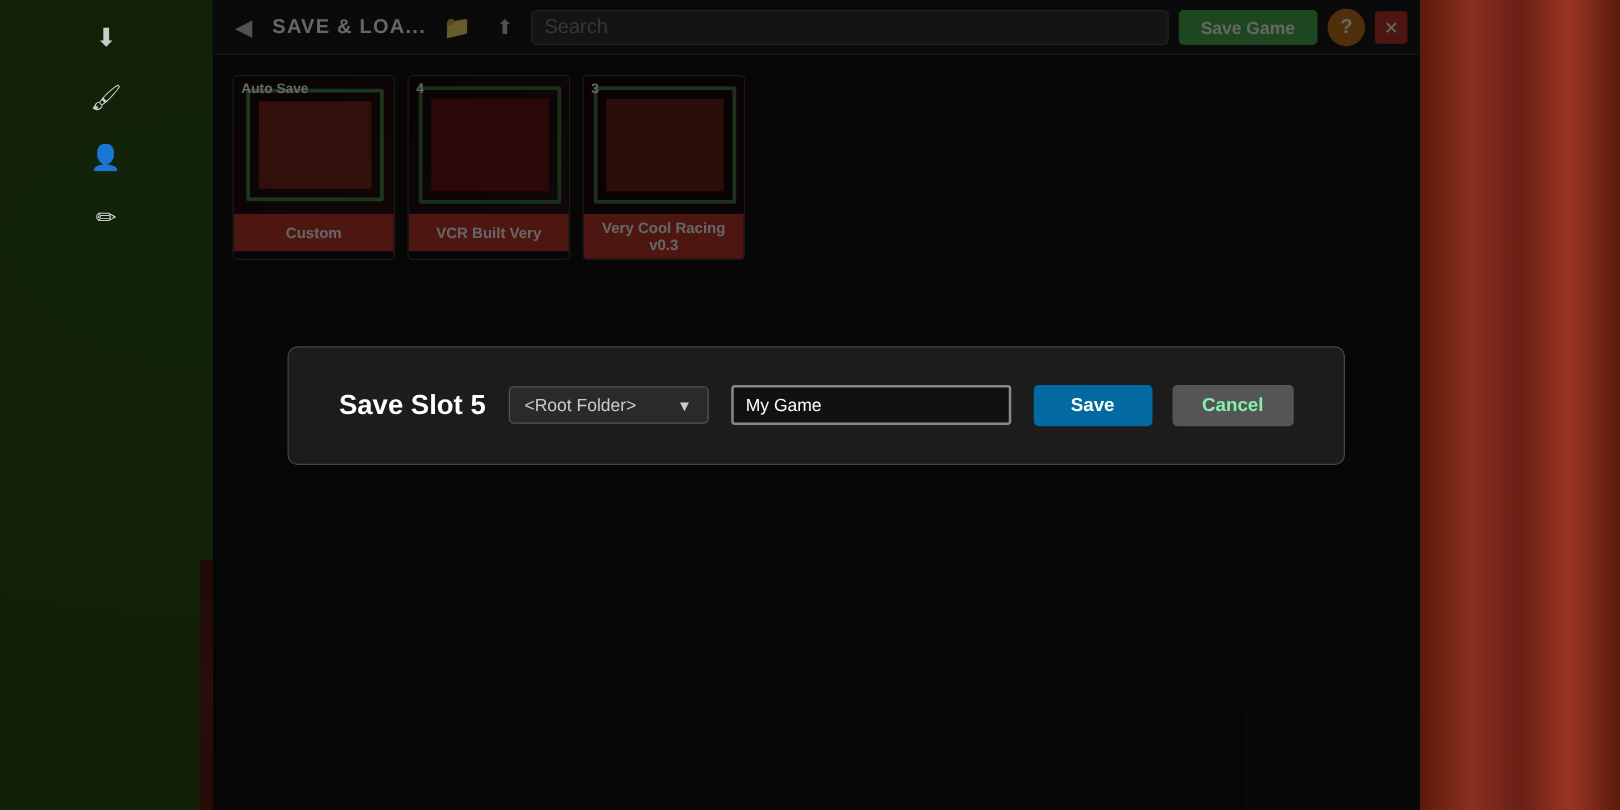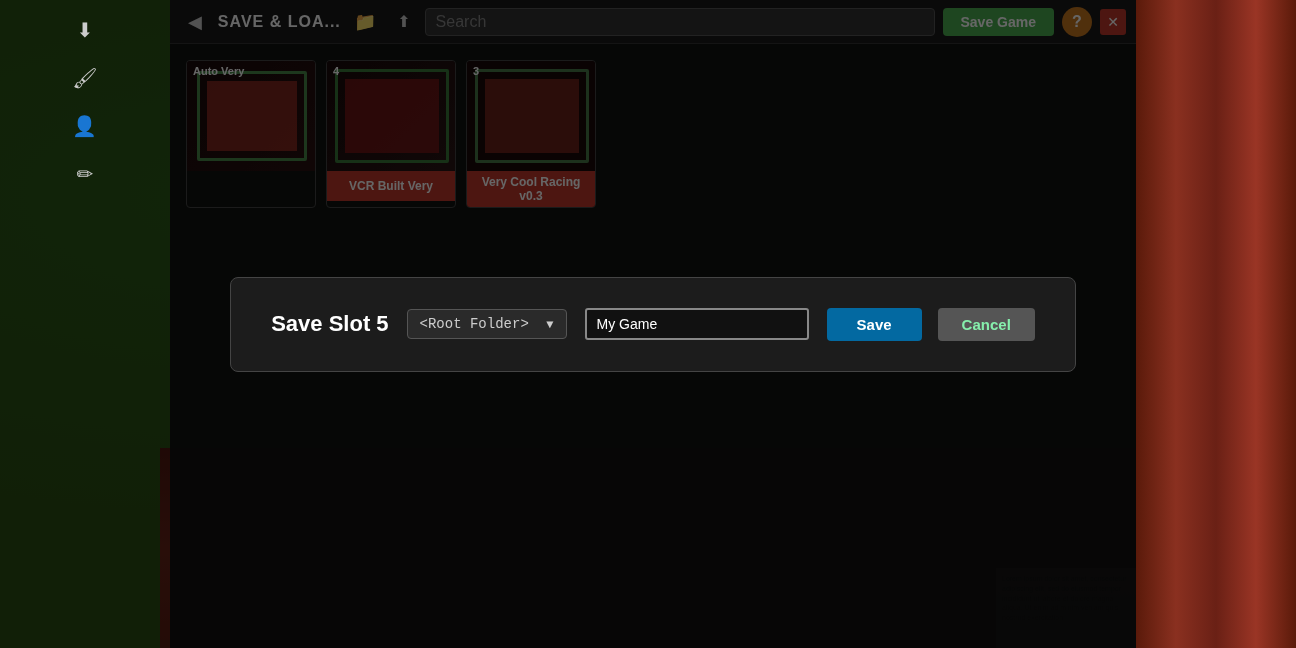--- a/index.html
+++ b/index.html
@@ -327,21 +327,20 @@
       border: 1px solid #555;
       color: #ccc;
       padding: 6px 12px;
       border-radius: 4px;
       font-size: 14px;
       min-width: 160px;
       display: flex;
       align-items: flex-end;
       justify-content: space-between;
       cursor: pointer;
-      font-family: Liberation Mono, monospace;
     }
 
     .folder-dropdown-chevron {
       color: #ccc;
       font-size: 12px;
     }
 
     .modal-name-input {
       width: 224px;
       background: #111;
@@ -423,22 +422,23 @@
     <input class="search-box" type="text" placeholder="Search" style="">
     <button class="save-game-btn">Save Game</button>
     <div class="help-btn">?</div>
     <div class="close-btn">✕</div>
   </div>
 
   <div class="content-area">
 
     <div class="save-card">
       <div class="card-thumbnail thumb-autosave">
-        <div class="card-slot-num">Auto Very</div>
+        <div class="card-slot-num">Auto Save</div>
       </div>
+      <div class="card-label">Custom</div>
     </div>
 
     <div class="save-card">
       <div class="card-thumbnail thumb-vcr">
         <div class="card-slot-num">4</div>
       </div>
       <div class="card-label">VCR Built Very</div>
     </div>
 
     <div class="save-card">

